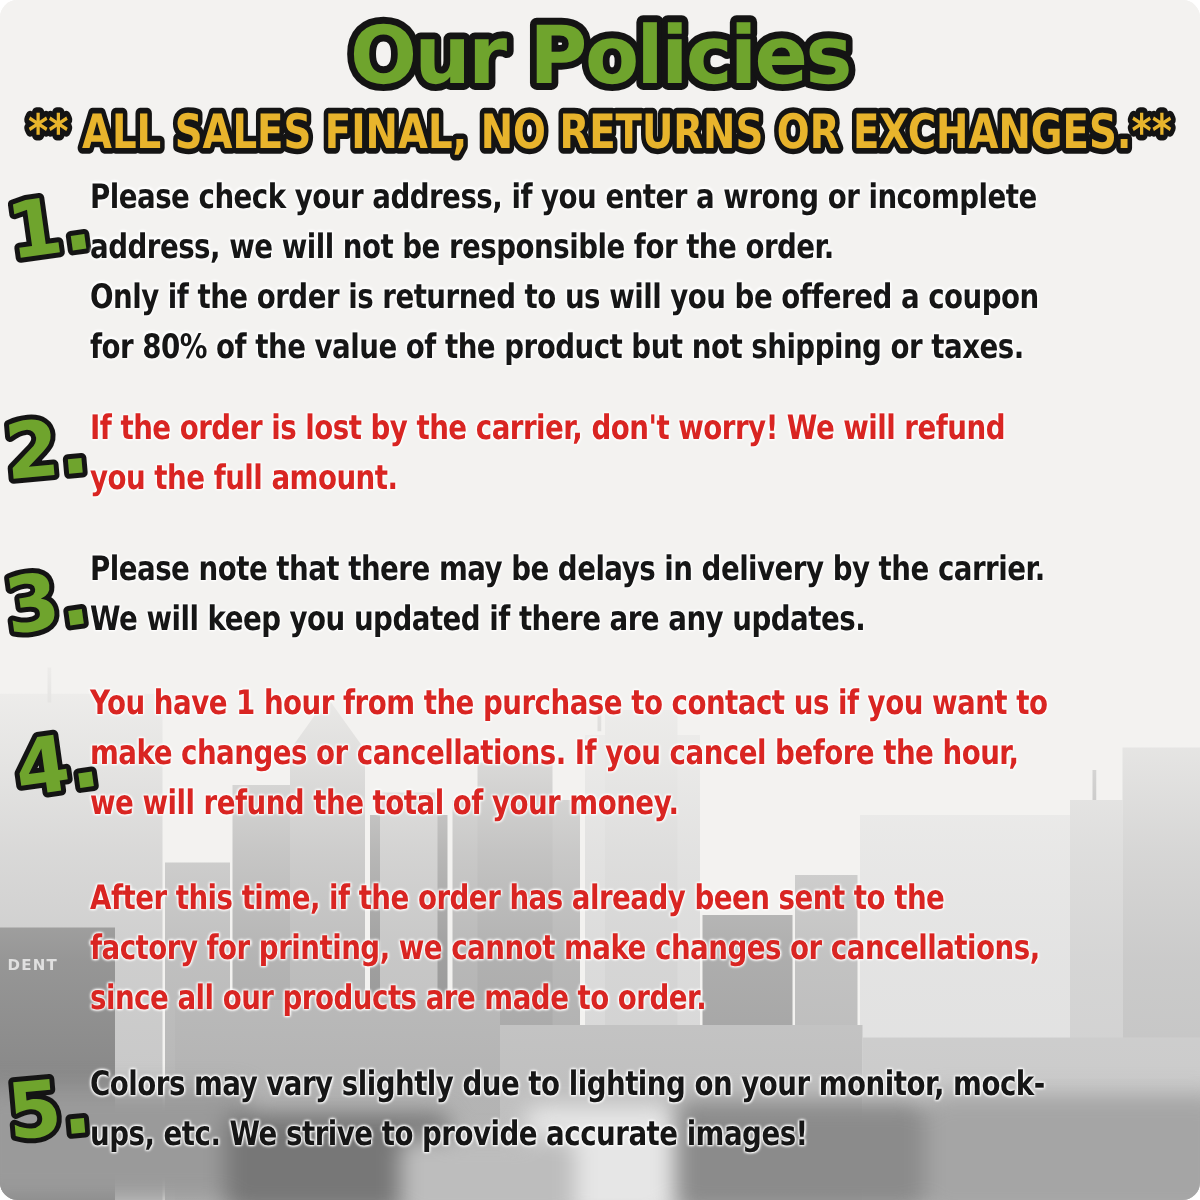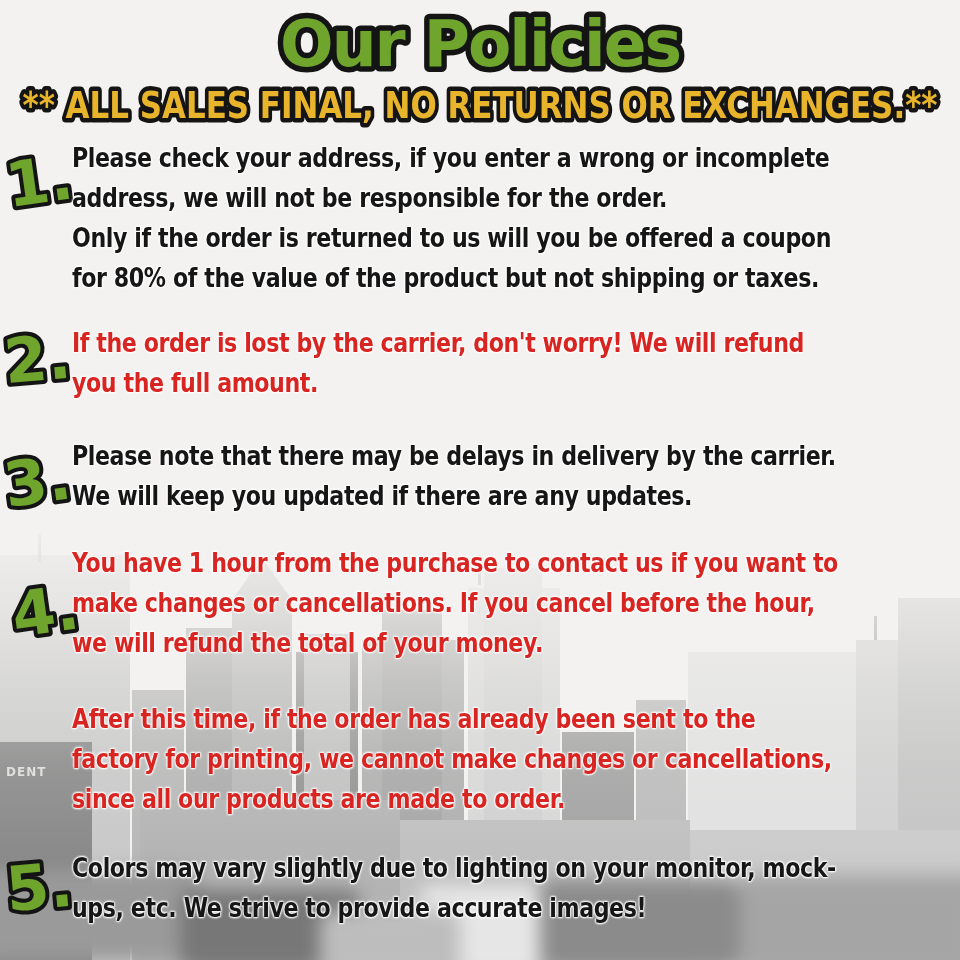--- a/index.html
+++ b/index.html
@@ -2,20 +2,21 @@
 <html><head>
 <meta charset="utf-8">
 <style>
   html,body{margin:0;padding:0;}
   .page{
     position:relative;
     width:960px;height:960px;
     overflow:hidden;
     background:#f3f2f0;
     font-family:"DejaVu Sans",sans-serif;
+    border-radius:14px;
   }
   
   .city{position:absolute;inset:0;z-index:0;filter:blur(0.6px);}
   .bld{position:absolute;bottom:0;}
   .w-grid{
     background-image:
       repeating-linear-gradient(to bottom, rgba(255,255,255,.45) 0 2px, rgba(0,0,0,0) 2px 9px),
       repeating-linear-gradient(to right, rgba(40,40,40,.14) 0 2px, rgba(0,0,0,0) 2px 8px);
   }
   .w-rows{

